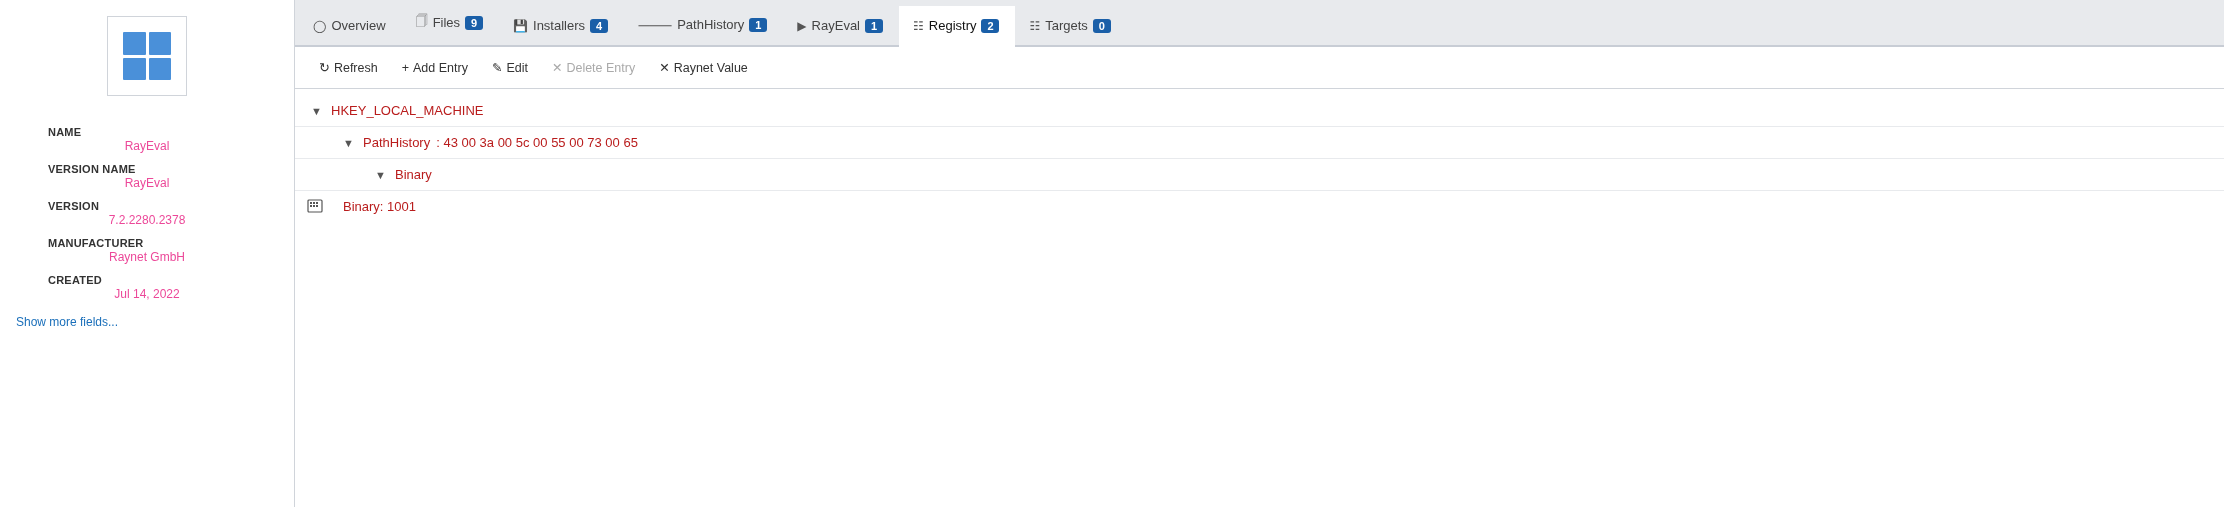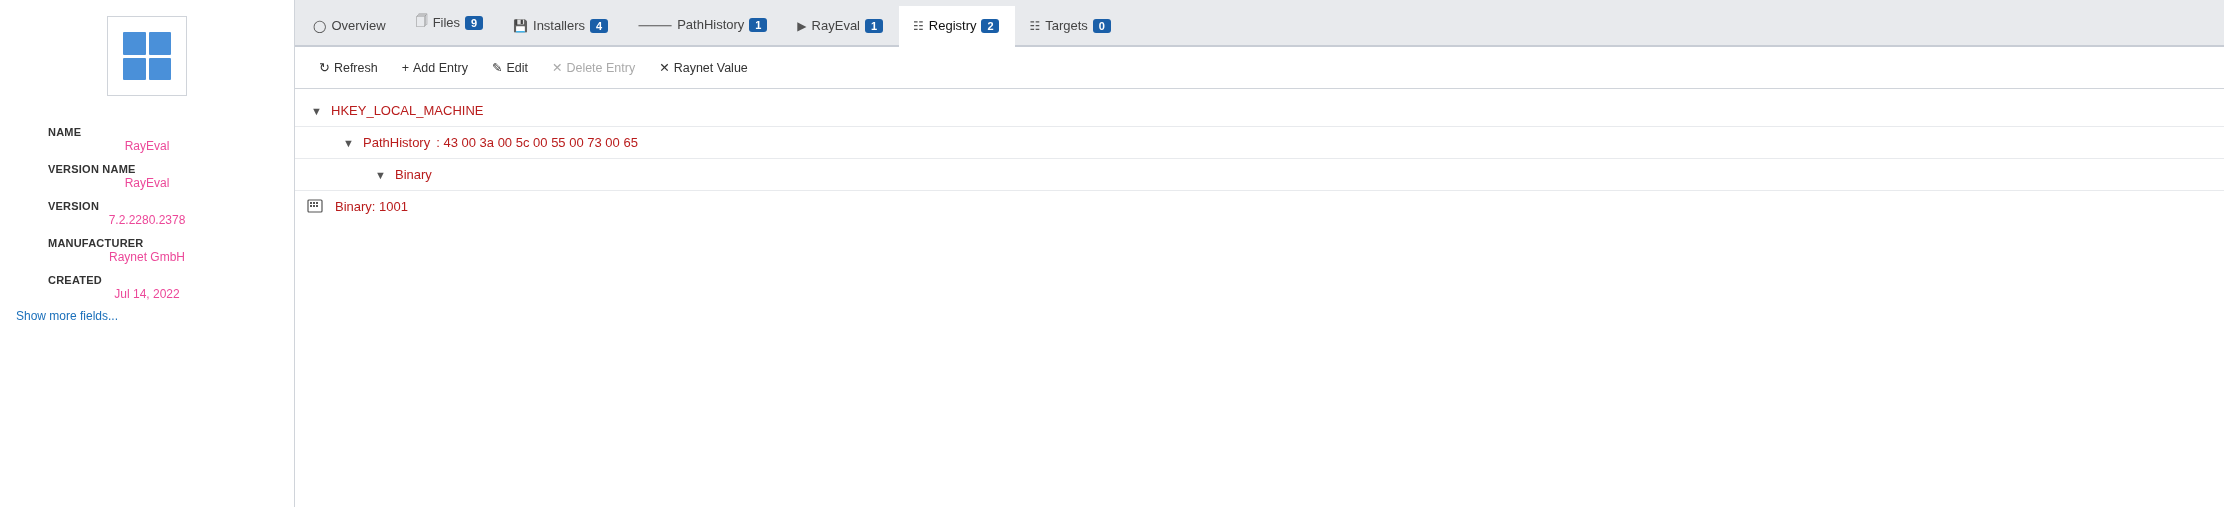--- a/index.html
+++ b/index.html
@@ -47,21 +47,21 @@
     .sidebar-value {
       font-size: 12px;
       color: #ec4899;
       text-align: center;
     }
     .sidebar-link {
       font-size: 12px;
       color: #1a6fba;
       cursor: pointer;
       text-decoration: none;
-      margin-top: 8px;
+      margin-top: 14px;
       display: inline-block;
     }
 
     
     .main {
       flex: 1;
       display: flex;
       flex-direction: column;
       background: #f4f6f9;
       overflow: hidden;
@@ -171,21 +171,21 @@
       font-weight: 500;
     }
     .tree-value-text {
       color: #b91c1c;
       font-weight: 400;
     }
     .tree-entry {
       display: flex;
       align-items: center;
       padding: 5px 12px;
-      gap: 12px;
+      gap: 20px;
       font-size: 13px;
     }
     .binary-icon {
       width: 16px;
       height: 16px;
       flex-shrink: 0;
       display: inline-flex;
       align-items: center;
       justify-content: center;
     }

